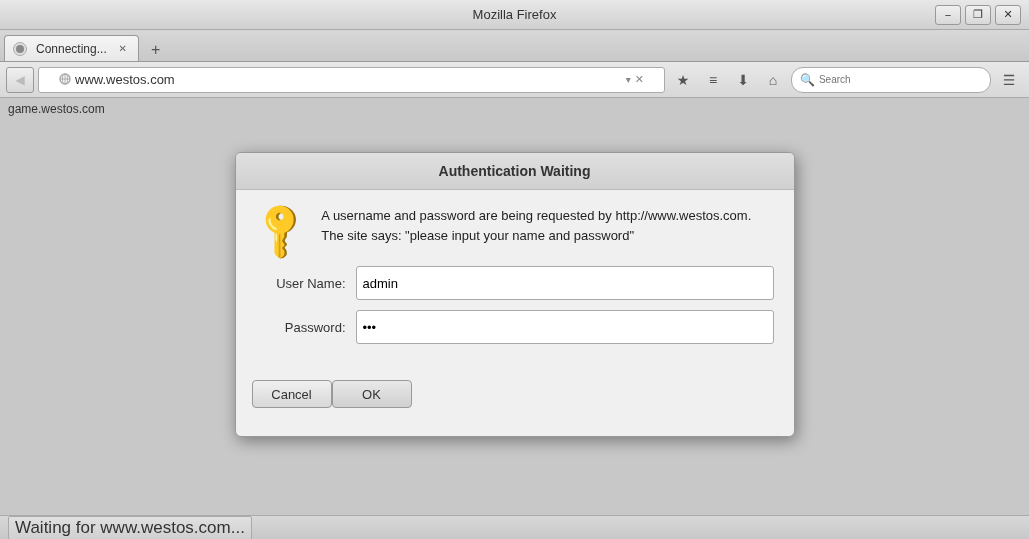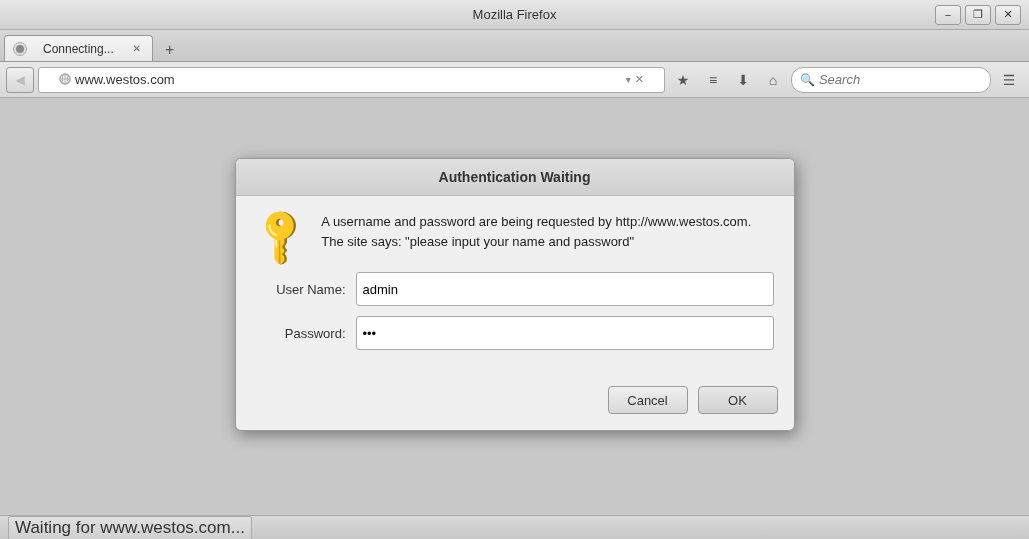--- a/index.html
+++ b/index.html
@@ -61,21 +61,21 @@
     }
     .tab {
       display: flex;
       align-items: center;
       height: 26px;
       background: linear-gradient(to bottom, #e8e8e8, #d4d4d4);
       border: 1px solid #999;
       border-bottom: none;
       border-radius: 4px 4px 0 0;
       padding: 0 8px;
-      gap: 16px;
+      gap: 9px;
       cursor: pointer;
       font-size: 12px;
       color: #333;
       min-width: 120px;
       max-width: 200px;
     }
     .tab.active {
       background: linear-gradient(to bottom, #f5f5f5, #e8e8e8);
       z-index: 1;
     }
@@ -186,25 +186,24 @@
       gap: 4px;
       width: 200px;
     }
     .search-icon-span {
       font-size: 12px;
       color: #888;
     }
     .search-input {
       border: none;
       outline: none;
-      font-size: 13px;
+      font-size: 10px;
       color: #555;
       background: transparent;
       width: 100%;
-      font-style: italic;
     }
 
     .toolbar-icons {
       display: flex;
       align-items: center;
       gap: 2px;
     }
     .toolbar-icon-btn {
       width: 28px;
       height: 26px;
@@ -320,23 +319,22 @@
       height: 28px;
       border: 1px solid #aaa;
       border-radius: 3px;
       padding: 16px 6px;
       font-size: 13px;
       outline: none;
       background: white;
     }
     .modal-footer {
       display: flex;
-      justify-content: flex-end;
-      gap: 10px;
-      padding: 10px 16px 16px;
+      justify-content: flex-start;
+      padding: 10px 16px 28px;
     }
     .modal-btn {
       min-width: 80px;
       height: 28px;
       border-radius: 4px;
       border: 1px solid #999;
       background: linear-gradient(to bottom, #f0f0f0, #d8d8d8);
       font-size: 13px;
       cursor: pointer;
       color: #333;
@@ -409,20 +407,21 @@
     <span class="search-icon-span">🔍</span>
     <input class="search-input" type="text" placeholder="Search" style="">
   </div>
 
   <div class="toolbar-icon-btn">
     <span>☰</span>
   </div>
 </div>
 
 <div class="content-area">
+  <div class="page-url-label">game.westos.com</div>
 
   <div class="modal-overlay">
     <div class="modal">
       <div class="modal-header">Authentication Waiting</div>
       <div class="modal-body">
         <div class="modal-message-row">
           <span class="key-icon">🔑</span>
           <span class="modal-message-text">A username and password are being requested by http://www.westos.com. The site says: "please input your name and password"</span>
         </div>
         <div class="form-row">

